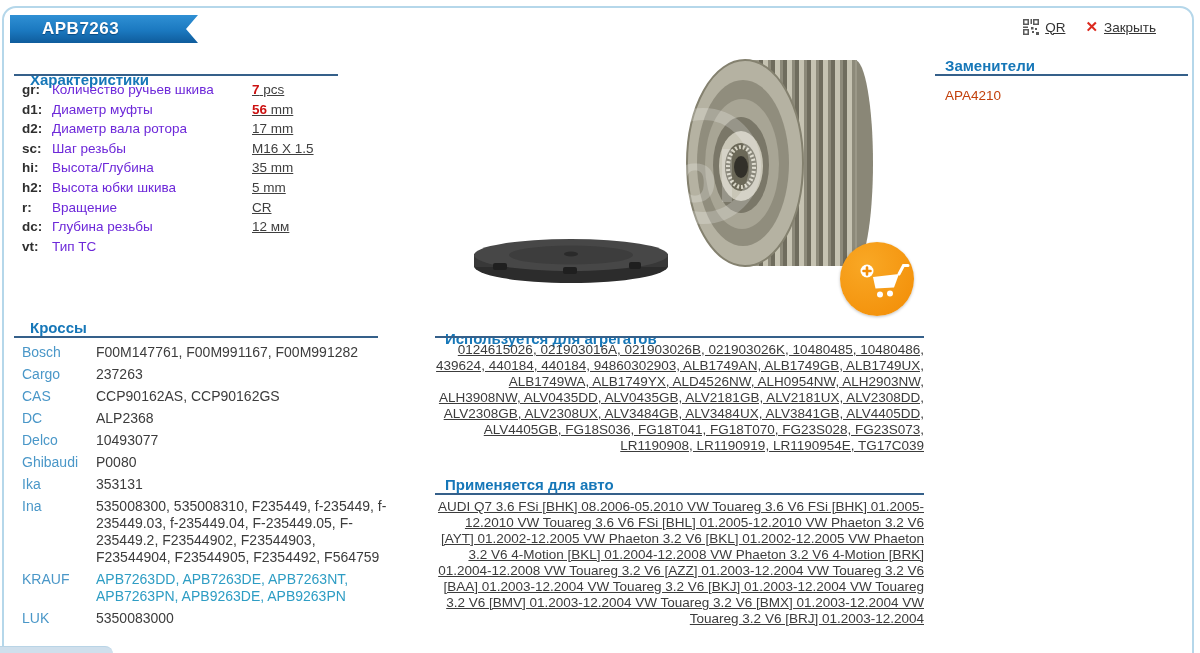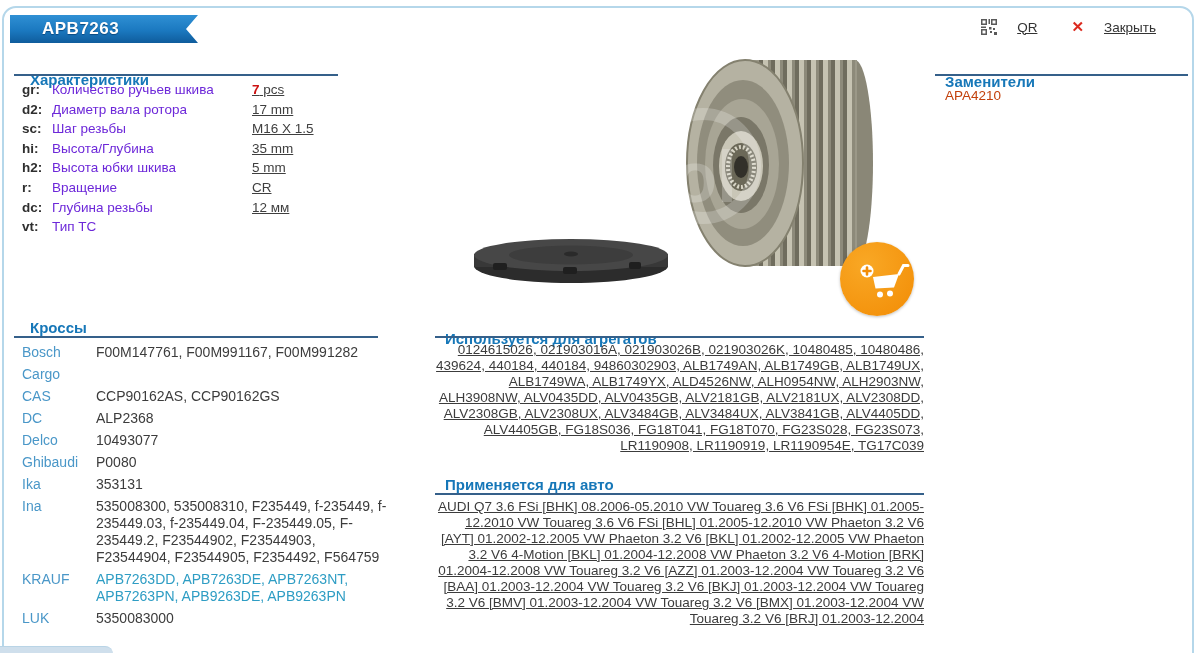--- a/index.html
+++ b/index.html
@@ -12,21 +12,21 @@
     border:2px solid #b5d7ea;border-radius:14px;background:#fff;box-sizing:border-box;
   }
   
   .ribbon{
     position:absolute;left:6px;top:7px;width:188px;height:28px;
     background:linear-gradient(180deg,#2f90d4 0%,#1b79c0 55%,#0f5c9c 100%);
     clip-path:polygon(0 0,100% 0,calc(100% - 12px) 50%,100% 100%,0 100%);
     display:flex;align-items:center;padding-left:32px;box-sizing:border-box;
   }
   .ribbon span{color:#fff;font-weight:bold;font-size:17px;letter-spacing:.5px;text-shadow:0 1px 1px #0b4a80;}
-  .top-links{position:absolute;right:36px;top:10px;display:flex;align-items:center;gap:20px;font-size:13.5px;}
+  .top-links{position:absolute;right:36px;top:10px;display:flex;align-items:center;gap:6px;font-size:13.5px;}
   .top-links a{color:#333;text-decoration:underline;cursor:pointer;}
   .xmark{color:#dc2a1f;font-weight:bold;font-size:15px;margin-left:14px;}
   .qr-svg{display:inline-block;vertical-align:middle;}
   
   .sec-title{position:absolute;color:#1677b8;font-weight:bold;font-size:15px;}
   .rule{position:absolute;height:2px;background:#35608a;}
   
   .spec-table{position:absolute;left:18px;top:72px;width:330px;font-size:13.5px;}
   .spec-row{display:flex;line-height:19.6px;}
   .spec-code{width:30px;font-weight:bold;color:#2f2f2f;}
@@ -88,20 +88,25 @@
 
   <div class="sec-title" style="left:26px;top:63px;">Характеристики</div>
   <div class="rule" style="left:10px;top:66px;width:324px;"></div>
   <div class="spec-table">
     <div class="spec-row">
         <span class="spec-code">gr:</span>
         <span class="spec-label">Количество ручьев шкива</span>
         <span class="spec-val"><span class="hl">7</span><span> pcs</span></span>
       </div>
     <div class="spec-row">
+        <span class="spec-code">d1:</span>
+        <span class="spec-label">Диаметр муфты</span>
+        <span class="spec-val"><span class="hl">56</span><span> mm</span></span>
+      </div>
+    <div class="spec-row">
         <span class="spec-code">d2:</span>
         <span class="spec-label">Диаметр вала ротора</span>
         <span class="spec-val"><span class="hl"></span><span>17 mm</span></span>
       </div>
     <div class="spec-row">
         <span class="spec-code">sc:</span>
         <span class="spec-label">Шаг резьбы</span>
         <span class="spec-val"><span class="hl"></span><span>M16 X 1.5</span></span>
       </div>
     <div class="spec-row">
@@ -124,21 +129,21 @@
         <span class="spec-label">Глубина резьбы</span>
         <span class="spec-val"><span class="hl"></span><span>12 мм</span></span>
       </div>
     <div class="spec-row">
         <span class="spec-code">vt:</span>
         <span class="spec-label">Тип ТС</span>
         <span class="spec-val"><span class="hl"></span><span></span></span>
       </div>
   </div>
 
-  <div class="sec-title" style="left:941px;top:65px;">Заменители</div>
+  <div class="sec-title" style="left:941px;top:49px;">Заменители</div>
   <div class="rule" style="left:931px;top:66px;width:253px;"></div>
   <a class="subs-item">APA4210</a>
 
   <svg class="img-area" viewBox="0 0 482 302">
 
     <g>
       <ellipse cx="126" cy="250" rx="97" ry="17" fill="#2c2c2c"></ellipse>
       <rect x="29" y="238" width="194" height="13" fill="#383838"></rect>
       <ellipse cx="126" cy="239" rx="97" ry="16" fill="#474747"></ellipse>
       <ellipse cx="126" cy="239" rx="62" ry="9.5" fill="#3d3d3d"></ellipse>
@@ -197,20 +202,21 @@
 
   <div class="sec-title" style="left:26px;top:311px;">Кроссы</div>
   <div class="rule" style="left:10px;top:328px;width:364px;"></div>
   <div class="cross-table">
     <div class="cross-row">
         <span class="cross-brand">Bosch</span>
         <span class="cross-vals">F00M147761, F00M991167, F00M991282</span>
       </div>
     <div class="cross-row">
         <span class="cross-brand">Cargo</span>
+        <span class="cross-vals">237263</span>
       </div>
     <div class="cross-row">
         <span class="cross-brand">CAS</span>
         <span class="cross-vals">CCP90162AS, CCP90162GS</span>
       </div>
     <div class="cross-row">
         <span class="cross-brand">DC</span>
         <span class="cross-vals">ALP2368</span>
       </div>
     <div class="cross-row">

